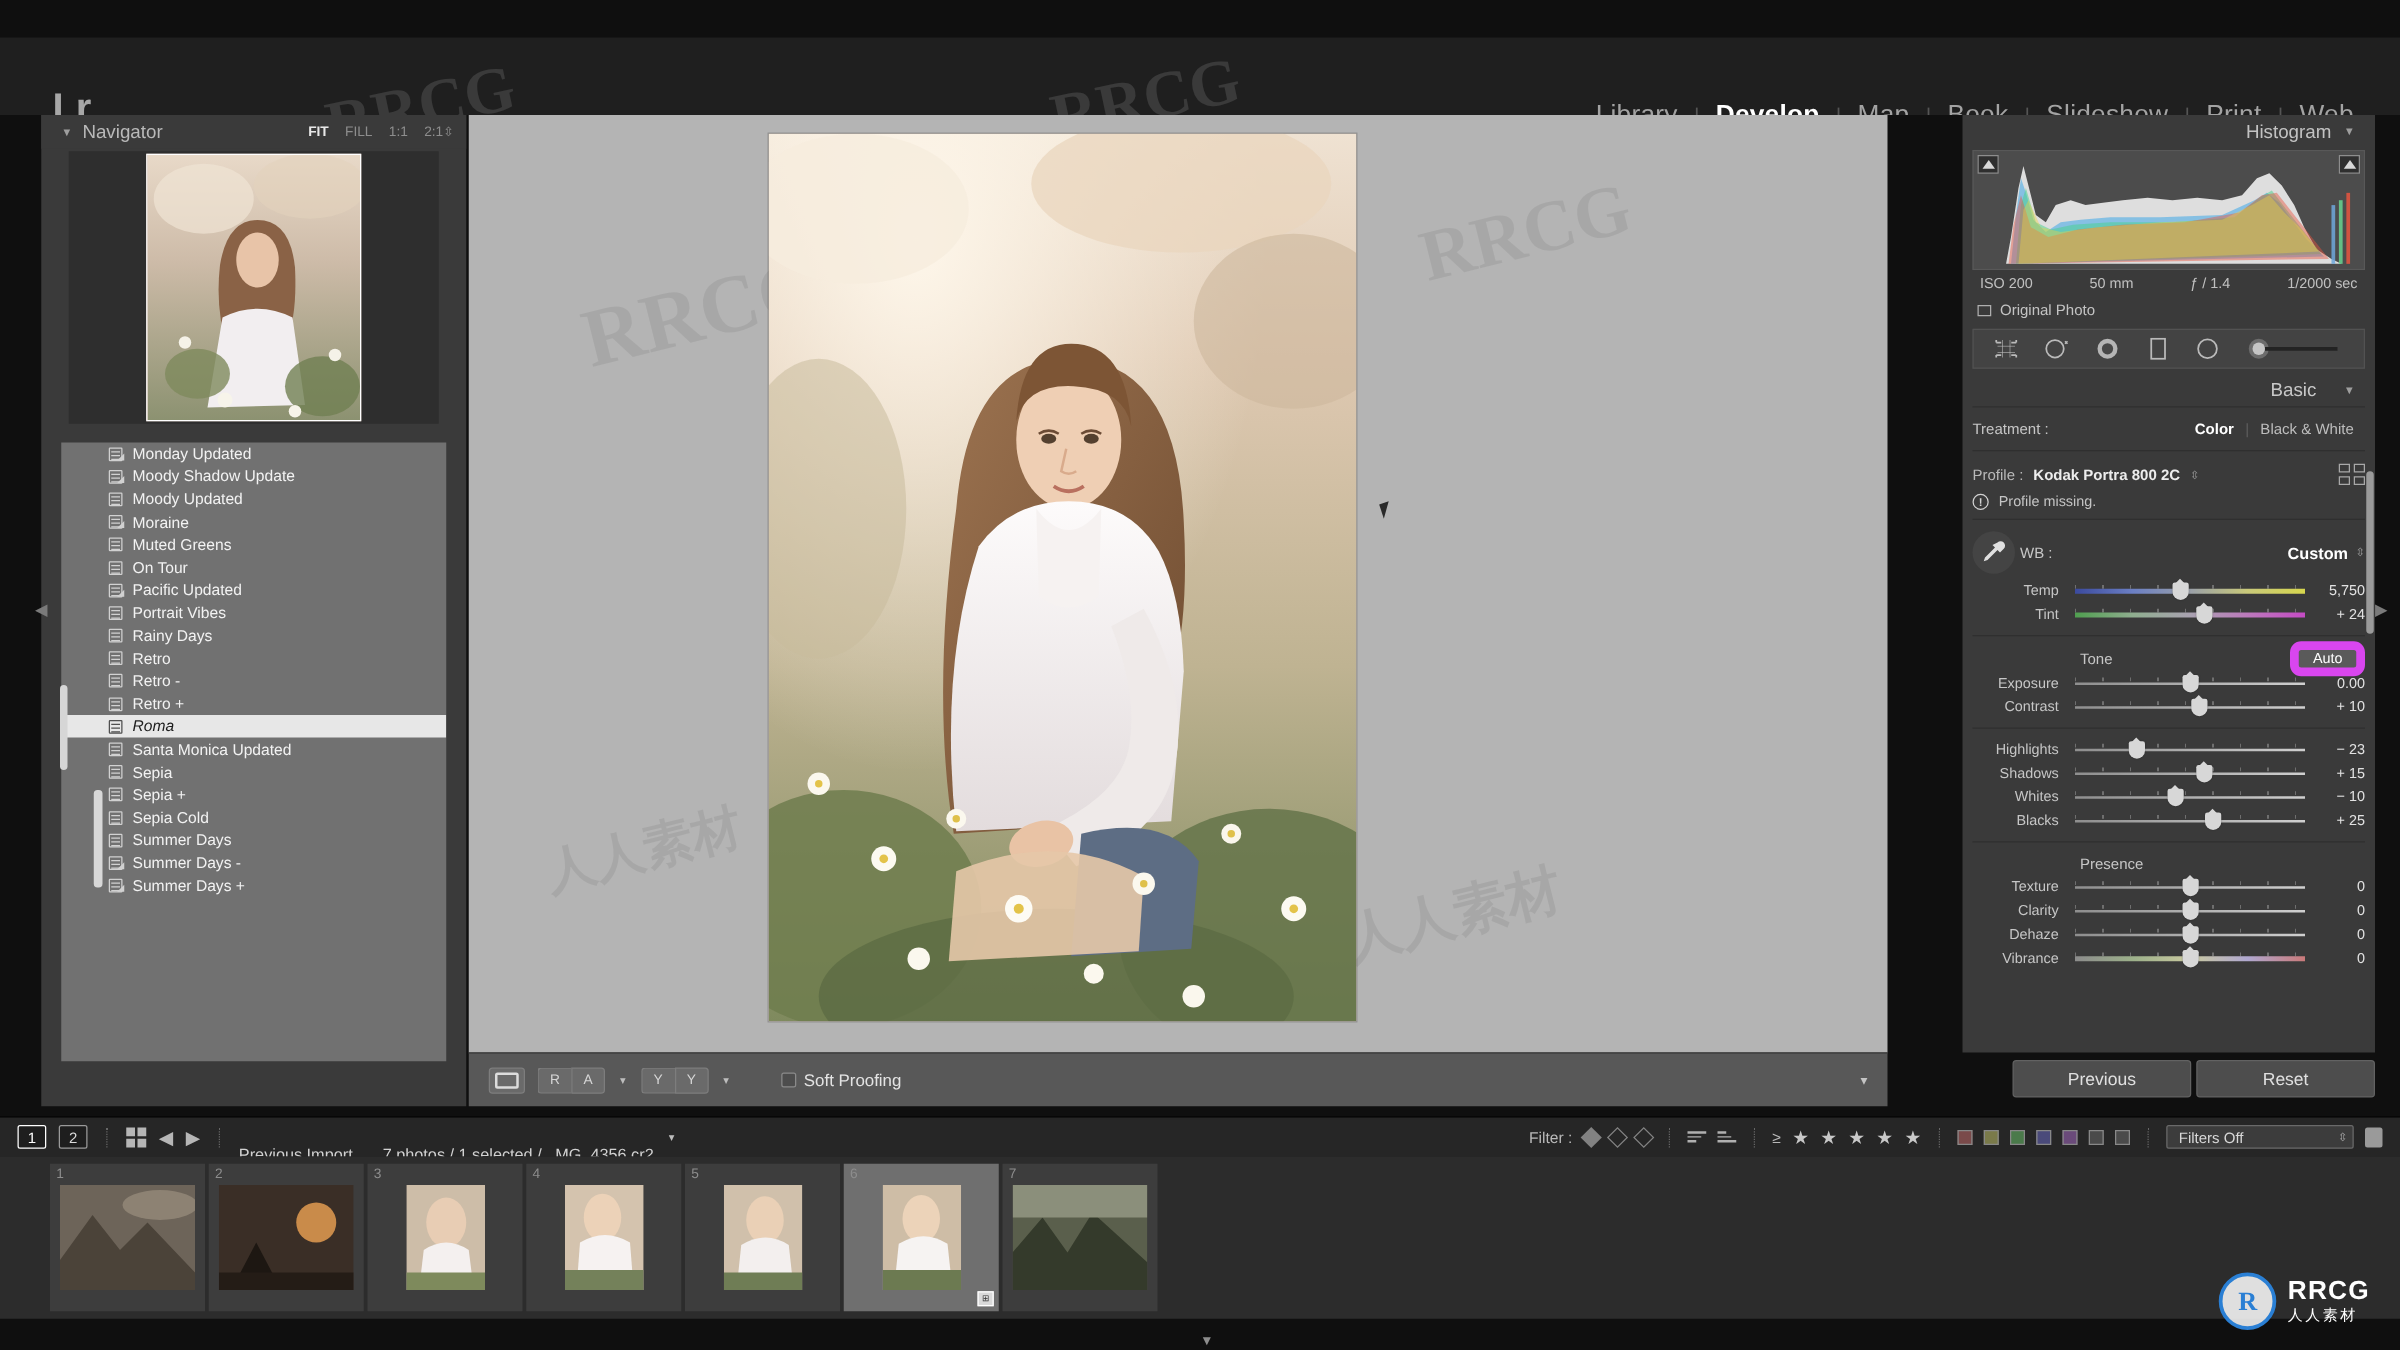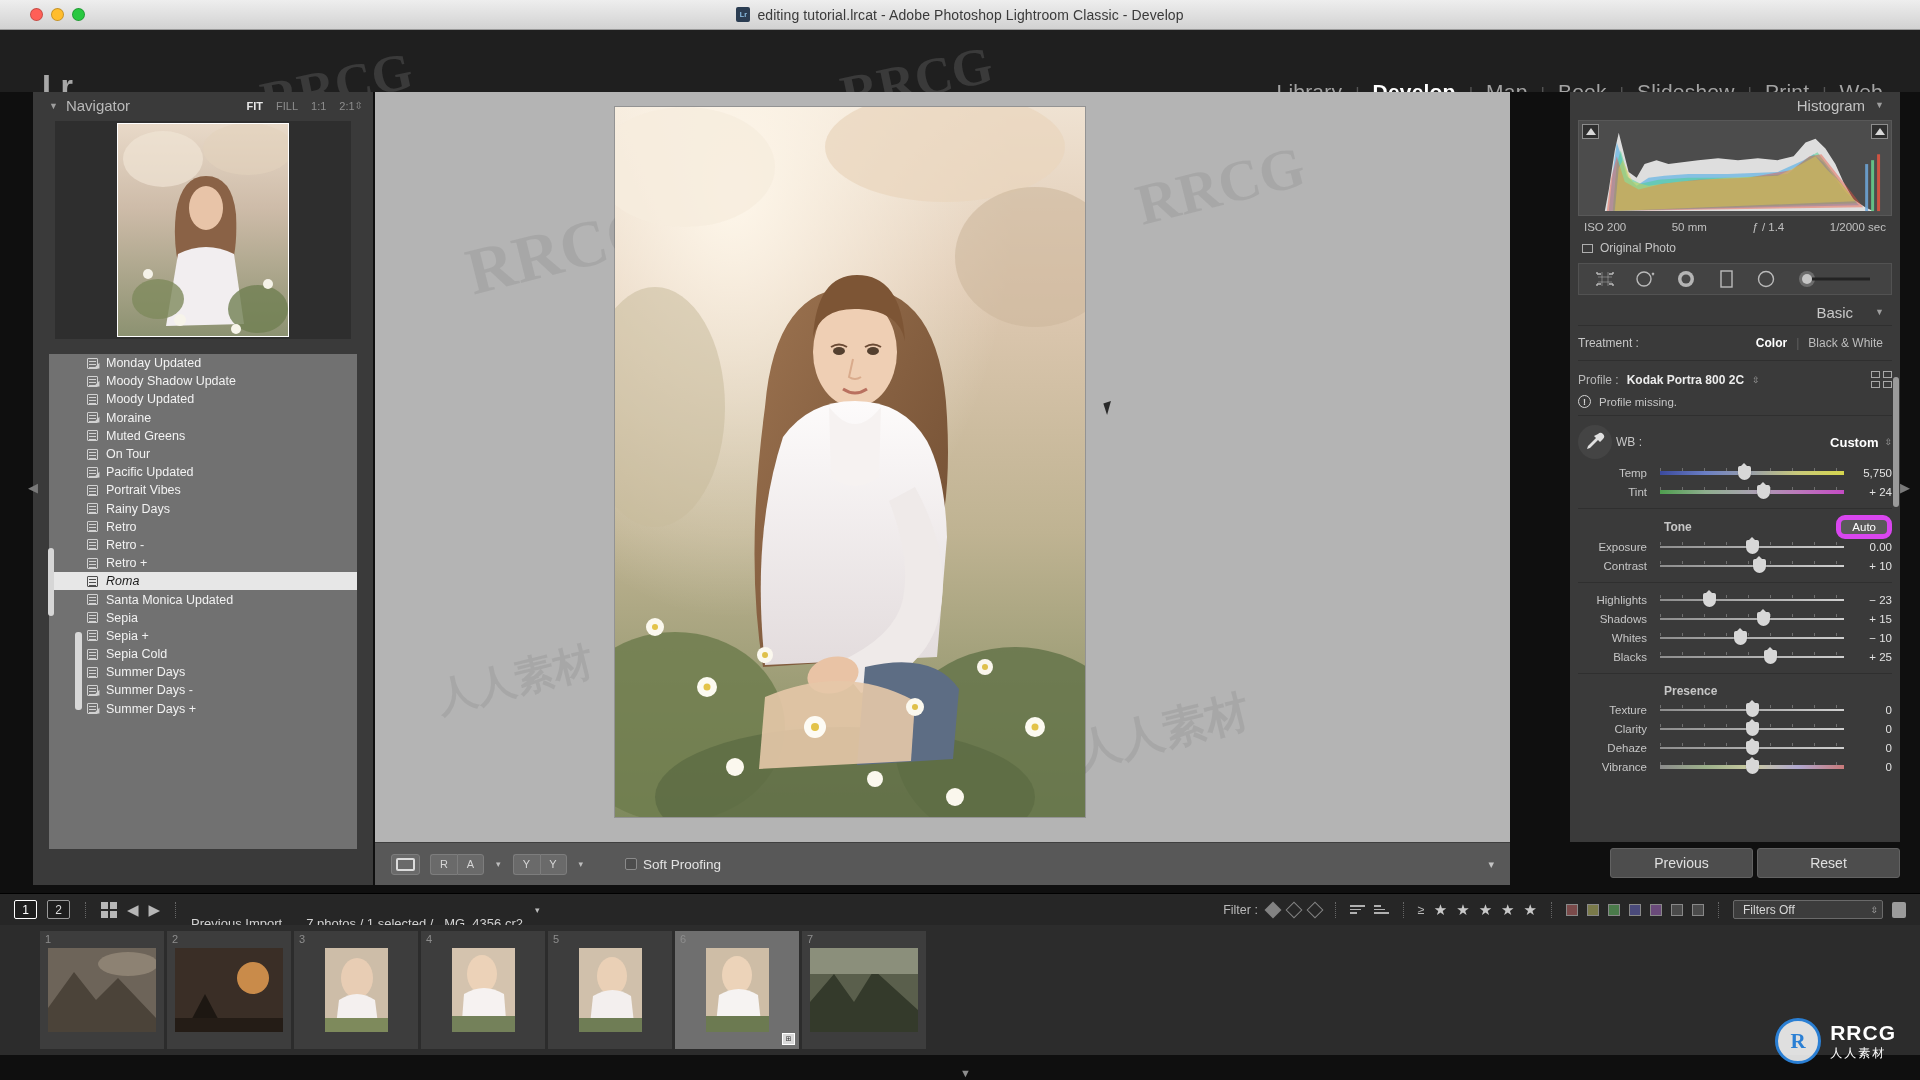--- a/index.html
+++ b/index.html
@@ -274,23 +274,23 @@
   .knob {
     position: absolute; top: 0px; width: 13px; height: 14px; margin-left: -6.5px;
     background: #d7d7d7; border-radius: 2px 2px 7px 7px; cursor: pointer;
     box-shadow: 0 0 1px rgba(0,0,0,.5);
   }
   .knob::before {
     content: ""; position: absolute; left: 2px; top: -3px;
     border-left: 4.5px solid transparent; border-right: 4.5px solid transparent;
     border-bottom: 4px solid #d7d7d7;
   }
-  .sec-title { font-size: 12px; color: #c6c6c6; padding-left: 86px; font-weight: bold; }
+  .sec-title { font-size: 12px; color: #c6c6c6; padding-left: 86px; }
   .auto-btn {
-    margin-left: auto; background: #5a5a5a; border: 5px solid #d946ef;
+    margin-left: auto; background: #5a5a5a; border: 7px solid #d946ef;
     border-radius: 9px; color: #ffffff; font-size: 11.5px; padding: 1px 11px; cursor: pointer;
   }
   .rp-scrollbar {
     position: absolute; right: 1px; top: 285px; width: 6px; height: 130px;
     background: #9a9a9a; border-radius: 3px;
   }
   .prevreset {
     position: absolute; right: 20px; top: 848px; width: 290px; height: 30px;
     display: flex; gap: 4px;
   }
@@ -376,33 +376,20 @@
   }
   .lb-text { color: #ffffff; line-height: 1.05; }
   .lb-rrcg { font-size: 21px; font-weight: bold; letter-spacing: 1px; }
   .lb-cn { font-size: 12px; letter-spacing: 2px; }
 </style>
 </head>
 <body>
 
 <div id="app">
 
-  <div class="titlebar">
-    <div class="traffic">
-      <div class="tl-dot tl-red"></div>
-      <div class="tl-dot tl-yellow"></div>
-      <div class="tl-dot tl-green"></div>
-    </div>
-    <div class="title-text">
-      <span class="lrcat-badge">
-          <span>Lr</span>
-        </span>
-      <span>editing tutorial.lrcat - Adobe Photoshop Lightroom Classic - Develop</span>
-    </div>
-  </div>
 
   <div class="topbar">
     <div class="lr-logo">Lr</div>
     <div class="wm" style="left:260px; top:26px; font-size:52px; transform:rotate(-12deg);">RRCG</div>
     <div class="wm" style="left:840px; top:20px; font-size:52px; transform:rotate(-12deg);">RRCG</div>
     <div class="modules" id="modules">
         <span class="module">Library</span>
         <span class="msep">|</span>
         <span class="module active">Develop</span>
         <span class="msep">|</span>

